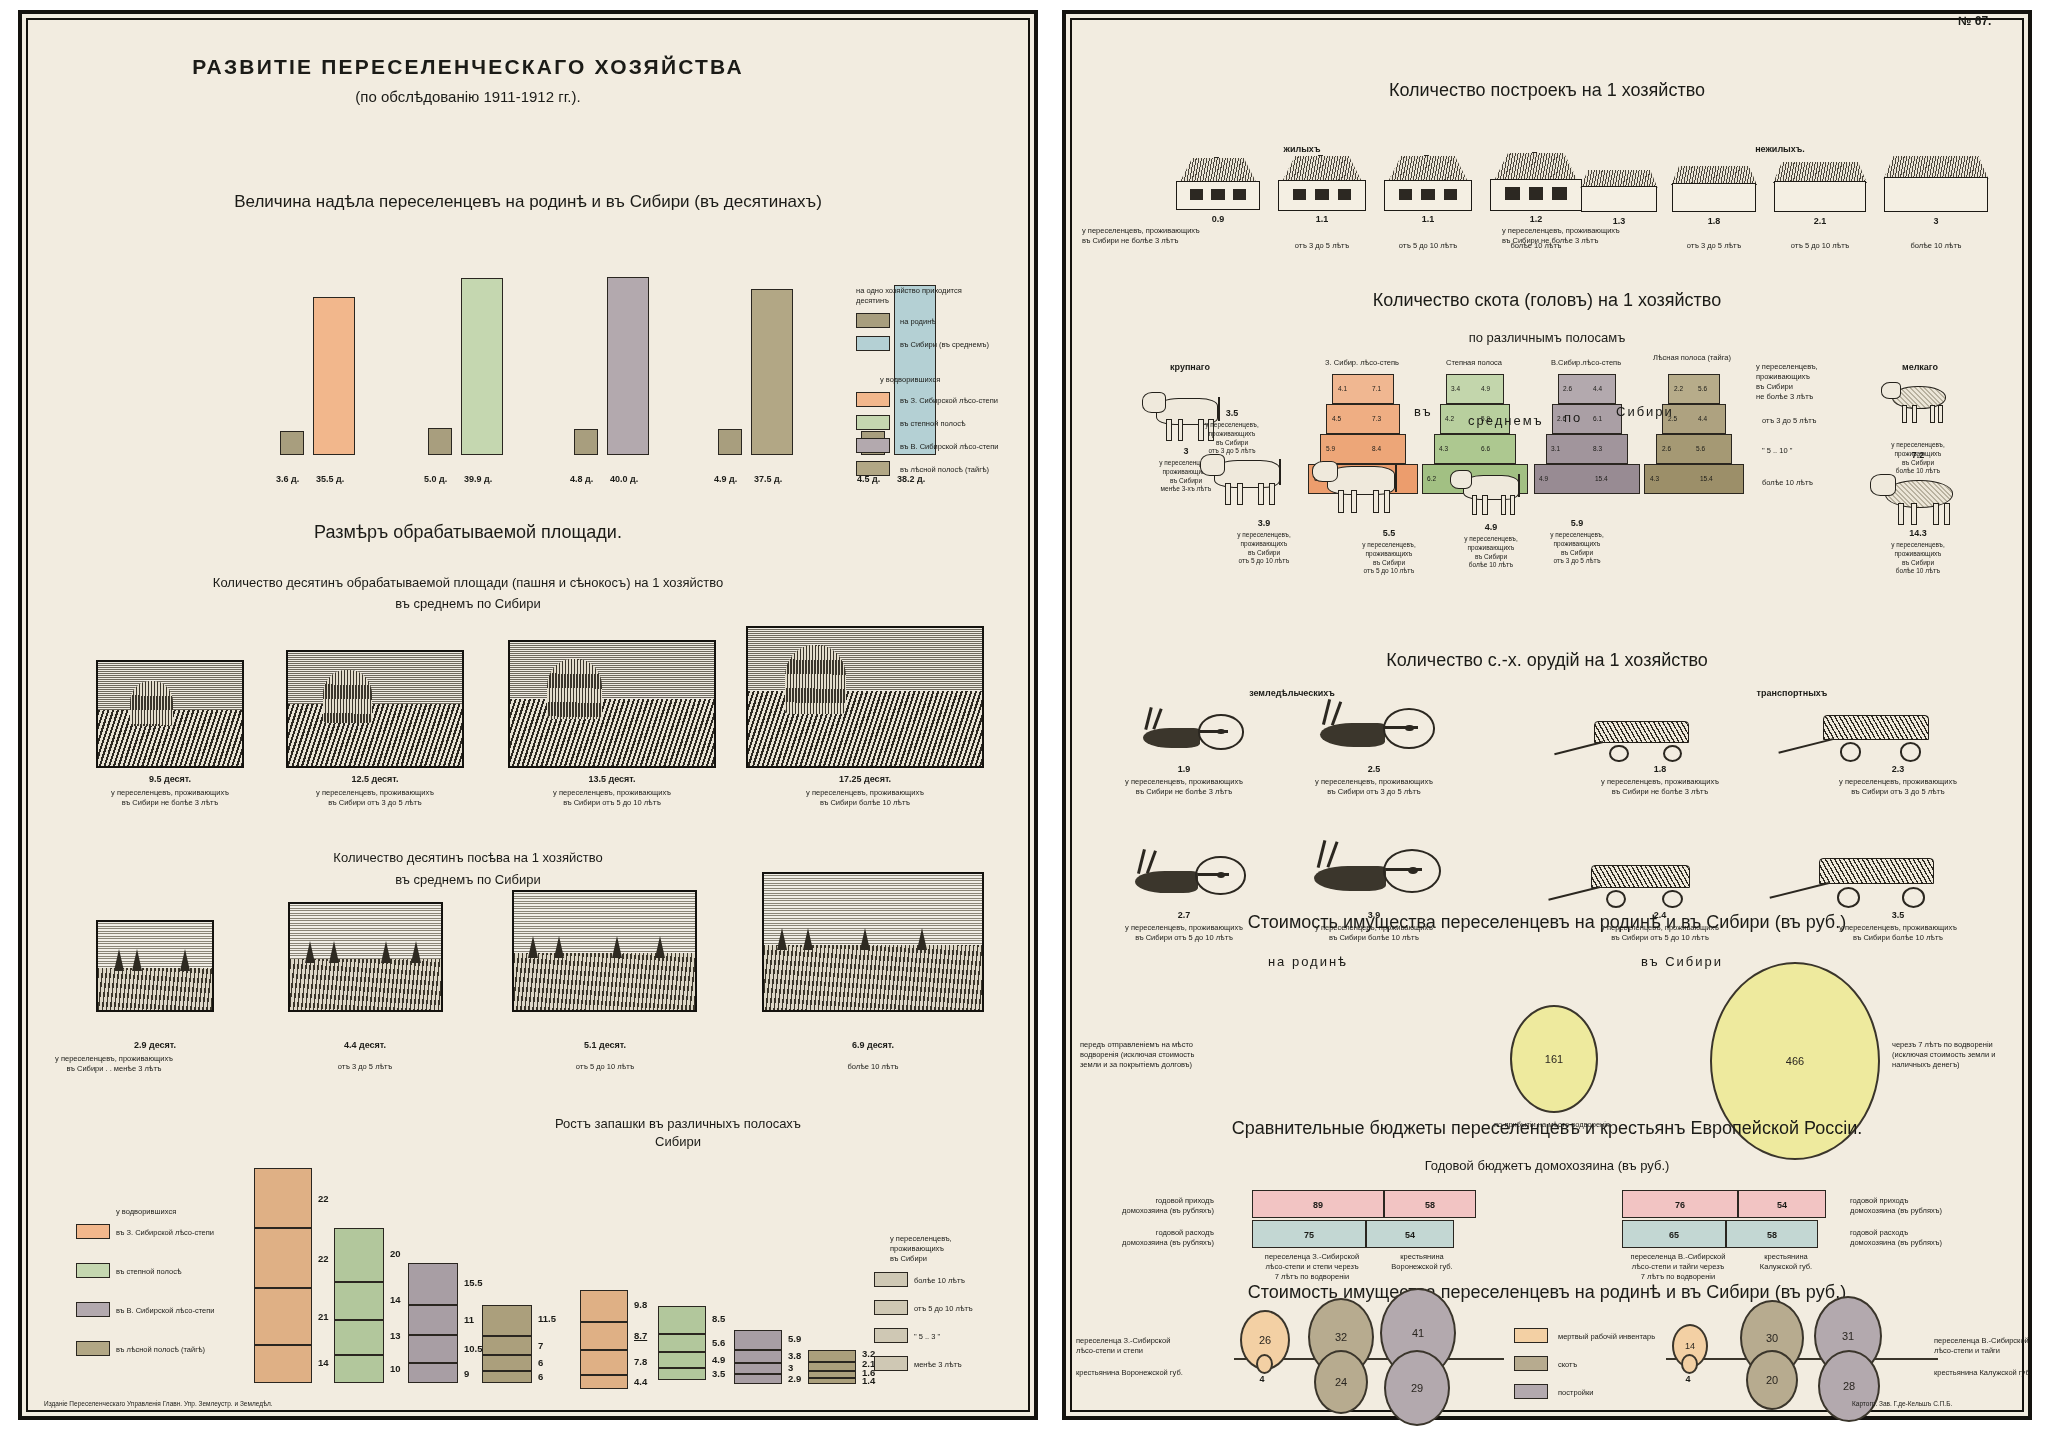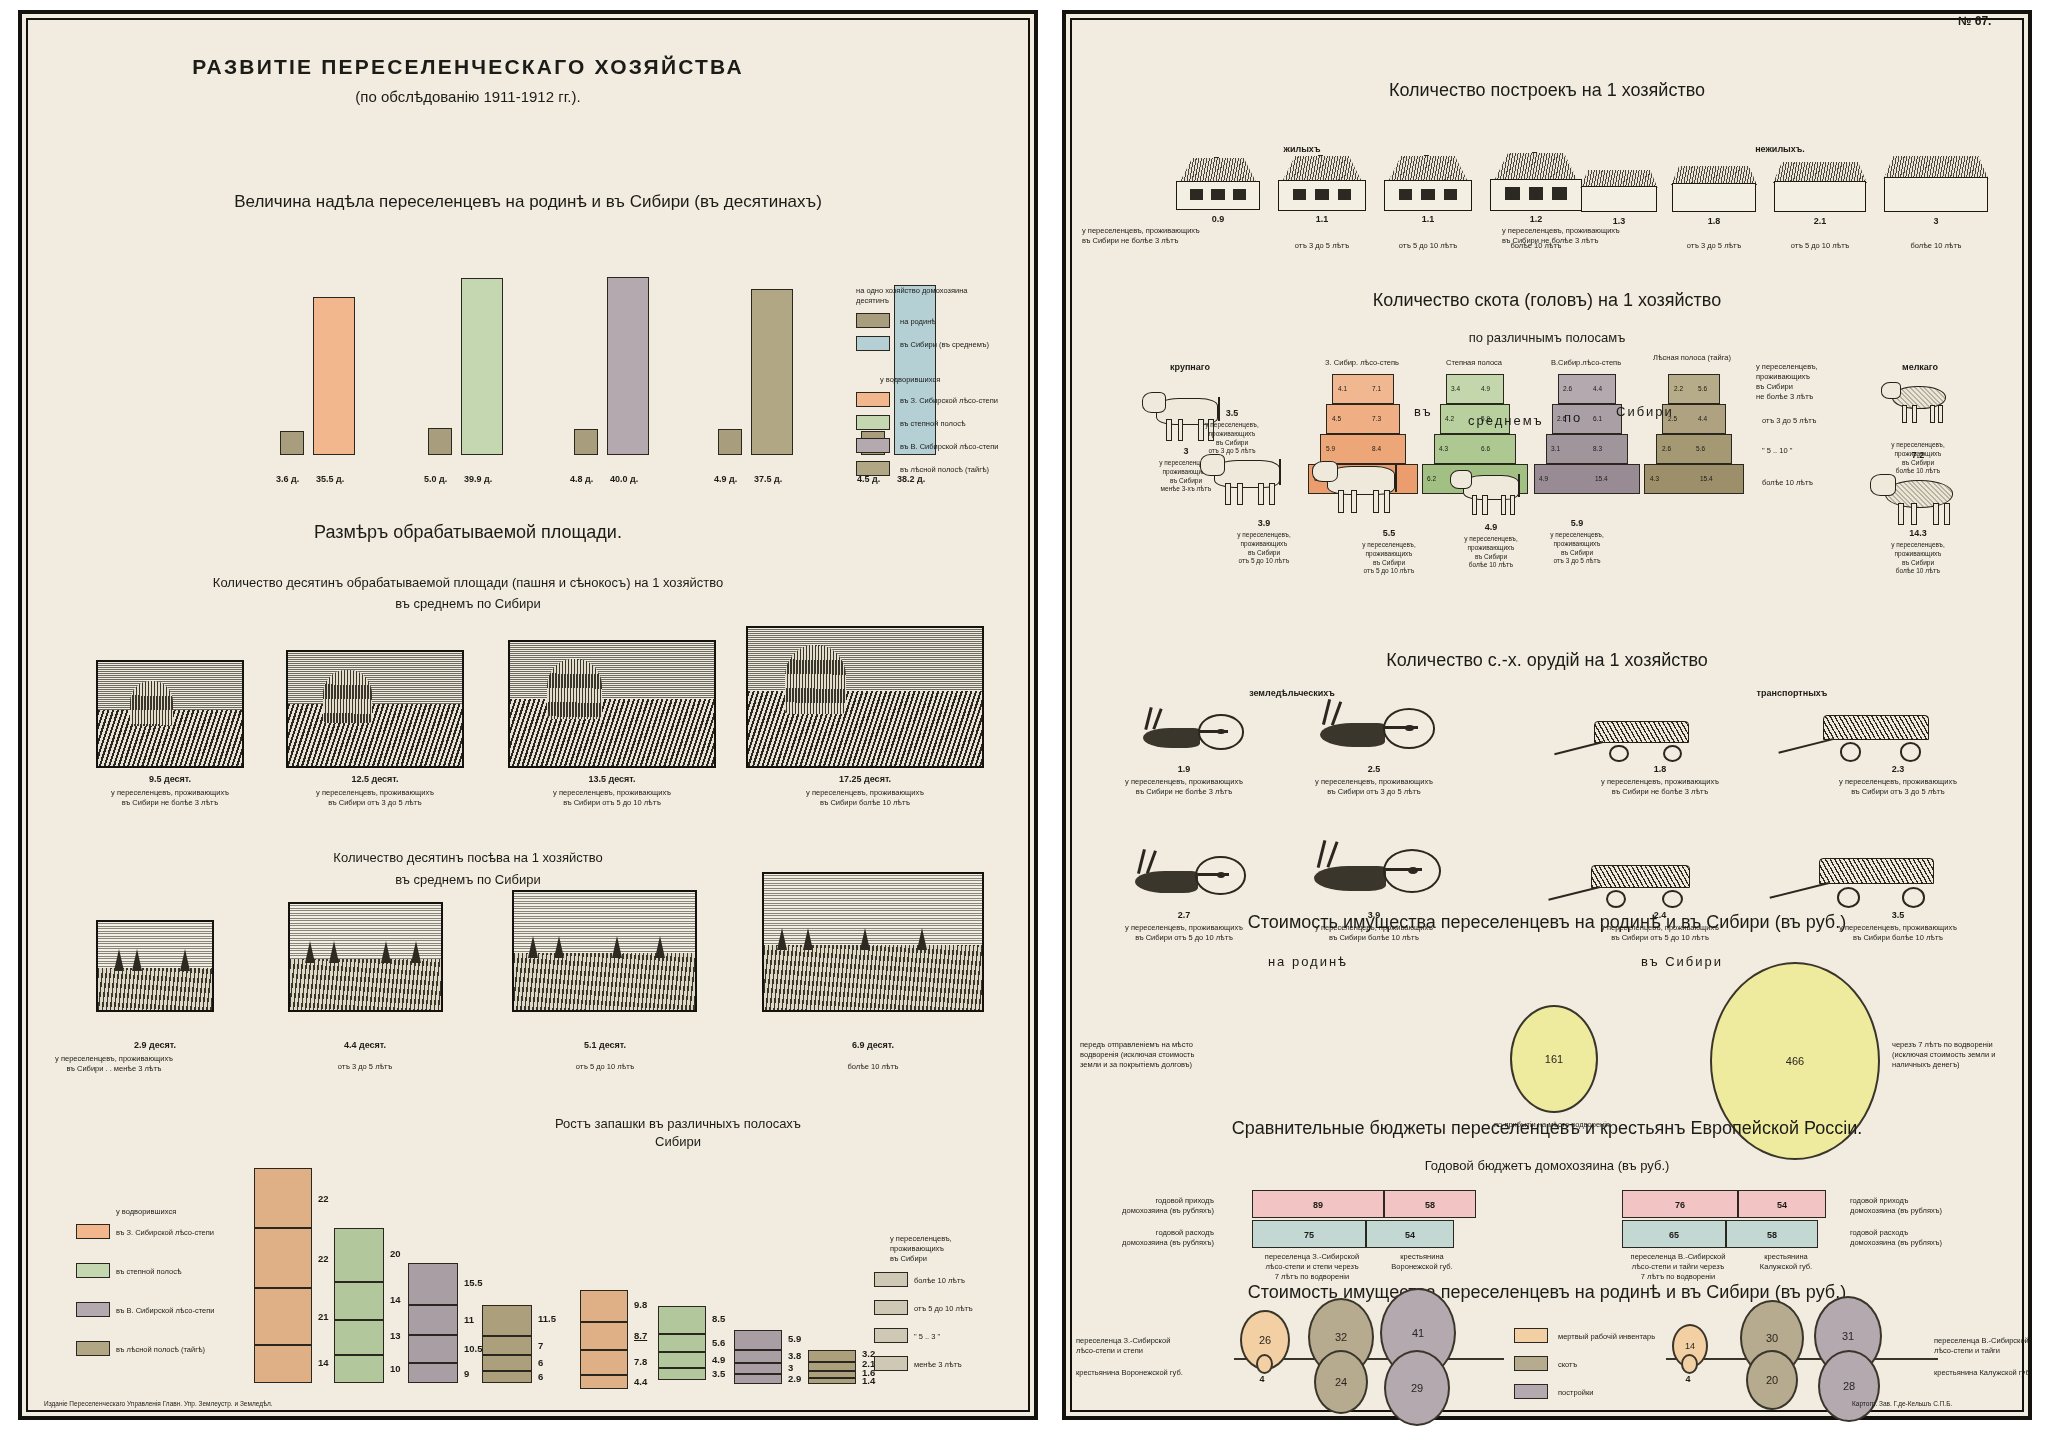--- a/index.html
+++ b/index.html
@@ -125,21 +125,21 @@
       <div class="t lbl-b" style="left:696px;top:464px;">4.9 д.</div>
       <div class="t lbl-b" style="left:736px;top:464px;">37.5 д.</div>
 
       <div class="bar" style="left:843px;top:421px;width:24px;height:24px;background:#a89e7e;"></div>
       <div class="bar" style="left:876px;top:275px;width:42px;height:170px;background:#b4d0d4;"></div>
       <div class="t lbl-b" style="left:839px;top:464px;">4.5 д.</div>
       <div class="t lbl-b" style="left:879px;top:464px;">38.2 д.</div>
     </div>
 
     <div>
-      <div class="t lbl-xs multi" style="left:838px;top:276px;">на одно хозяйство домохозяина
+      <div class="t lbl-xs multi" style="left:838px;top:276px;">на одно хозяйство приходится
 десятинъ</div>
       <div class="swatch" style="left:838px;top:303px;background:#a89e7e;"></div>
       <div class="t lbl-xs" style="left:882px;top:307px;">на родинѣ</div>
       <div class="swatch" style="left:838px;top:326px;background:#b4d0d4;"></div>
       <div class="t lbl-xs" style="left:882px;top:330px;">въ Сибири (въ среднемъ)</div>
 
       <div class="t lbl-xs" style="left:862px;top:365px;">у водворившихся</div>
       <div class="swatch hatch-h" style="left:838px;top:382px;background:#f2b78c;"></div>
       <div class="t lbl-xs" style="left:882px;top:386px;">въ З. Сибирской лѣсо-степи</div>
       <div class="swatch" style="left:838px;top:405px;background:#c5d7b0;"></div>

